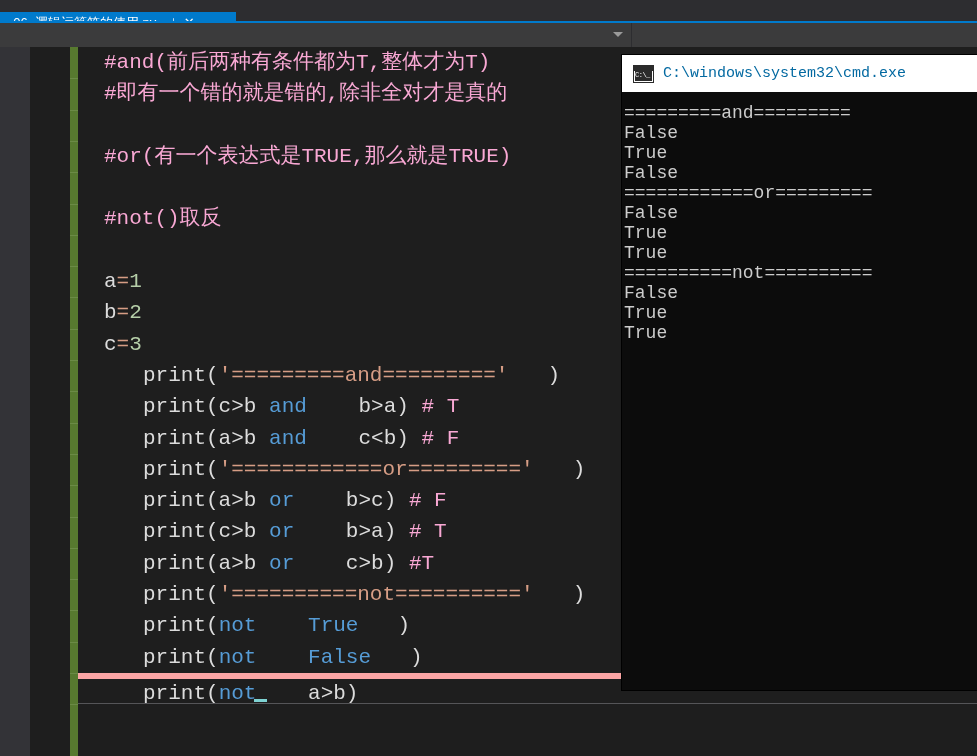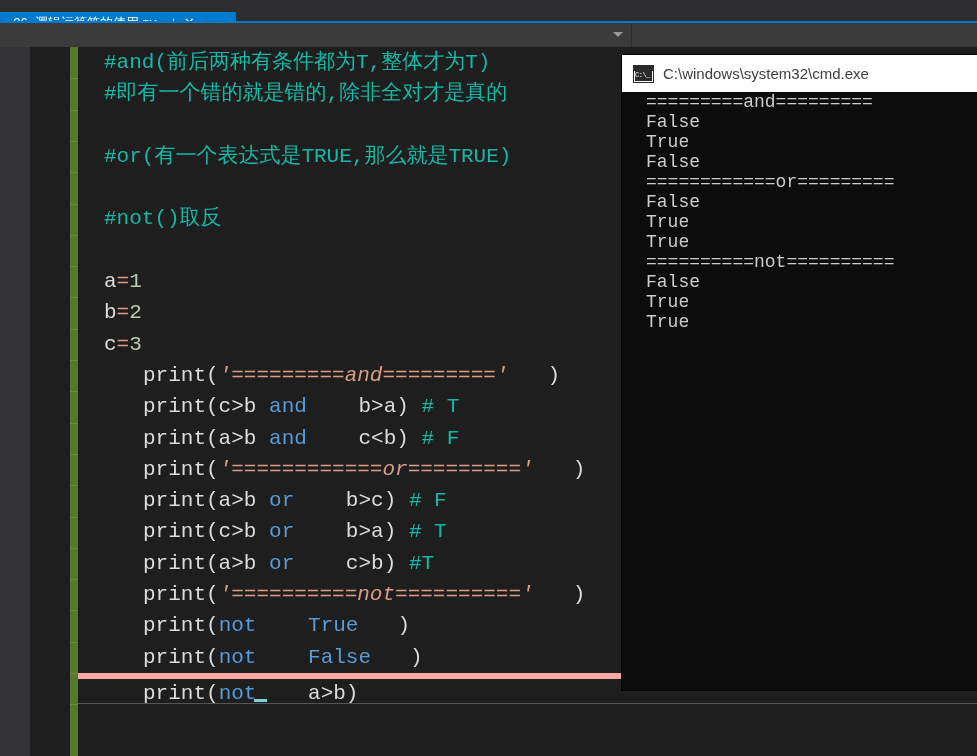--- a/index.html
+++ b/index.html
@@ -133,22 +133,22 @@
     padding-left: 26px;
     color: #dcdcdc;
     box-sizing: border-box;
   }
   .line.current {
     border-top: 6px solid #fca5a5;
     border-bottom: 1px solid #555558;
     height: 31.3px;
     line-height: 29px;
   }
-  .tok-comment { color: #14b8a6; }
-  .tok-str     { color: #d69d85; font-style: italic; }
+  .tok-comment { color: #f9a8d4; }
+  .tok-str     { color: #d69d85; }
   .tok-kw      { color: #569cd6; }
   .tok-num     { color: #b5cea8; }
   .tok-plain   { color: #dcdcdc; }
   .tok-op      { color: #d69d85; }
   .tok-fn      { color: #dcdcdc; margin-left: 39px; }
 
   .caret {
     display: inline-block;
     width: 13px; height: 3px;
     background: #7fd3d3;
@@ -195,30 +195,29 @@
     font-family: "Liberation Mono", monospace;
     font-size: 7px;
     color: #ffffff;
     background: #2b2b2b;
     width: 17px;
     height: 11px;
     line-height: 11px;
     letter-spacing: -0.5px;
   }
   #console-title {
-    font-family: Liberation Sans, sans-serif;
+    font-family: Liberation Mono, monospace;
     font-size: 15px;
-    color: #404040;
+    color: #0369a1;
     white-space: nowrap;
   }
   #console-body {
-    padding: 0 0 0 2px;
+    padding: 11px 0 0 2px;
     height: 594px;
     overflow: hidden;
-    margin-left: 22px;
   }
   .cline {
     font-family: "Liberation Mono", "DejaVu Sans Mono", monospace;
     font-size: 18px;
     line-height: 20px;
     color: #cccccc;
     white-space: pre;
   }
 </style>
 </head>

